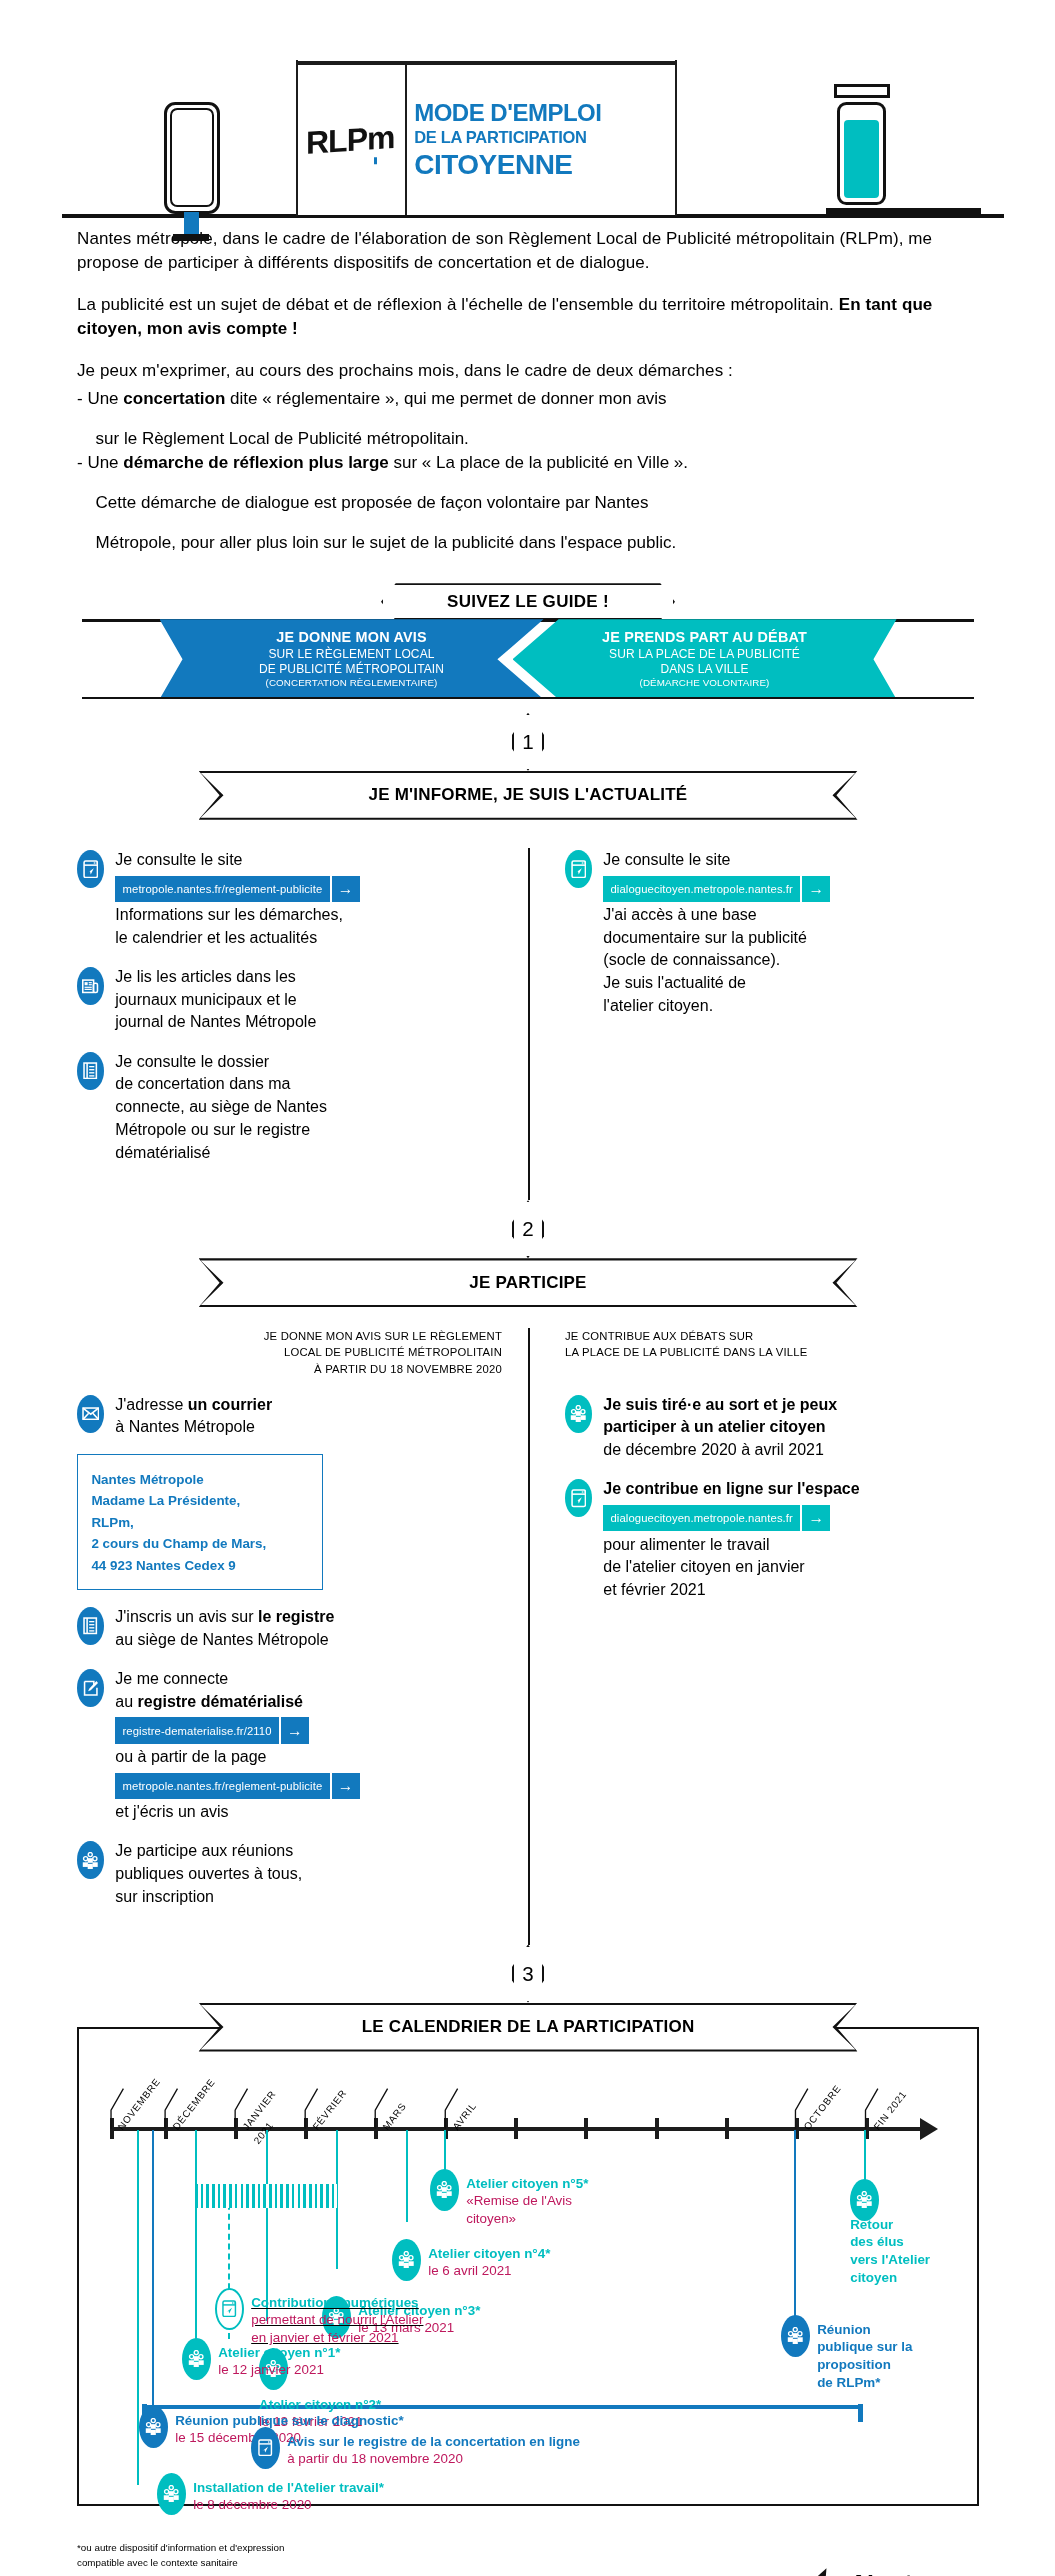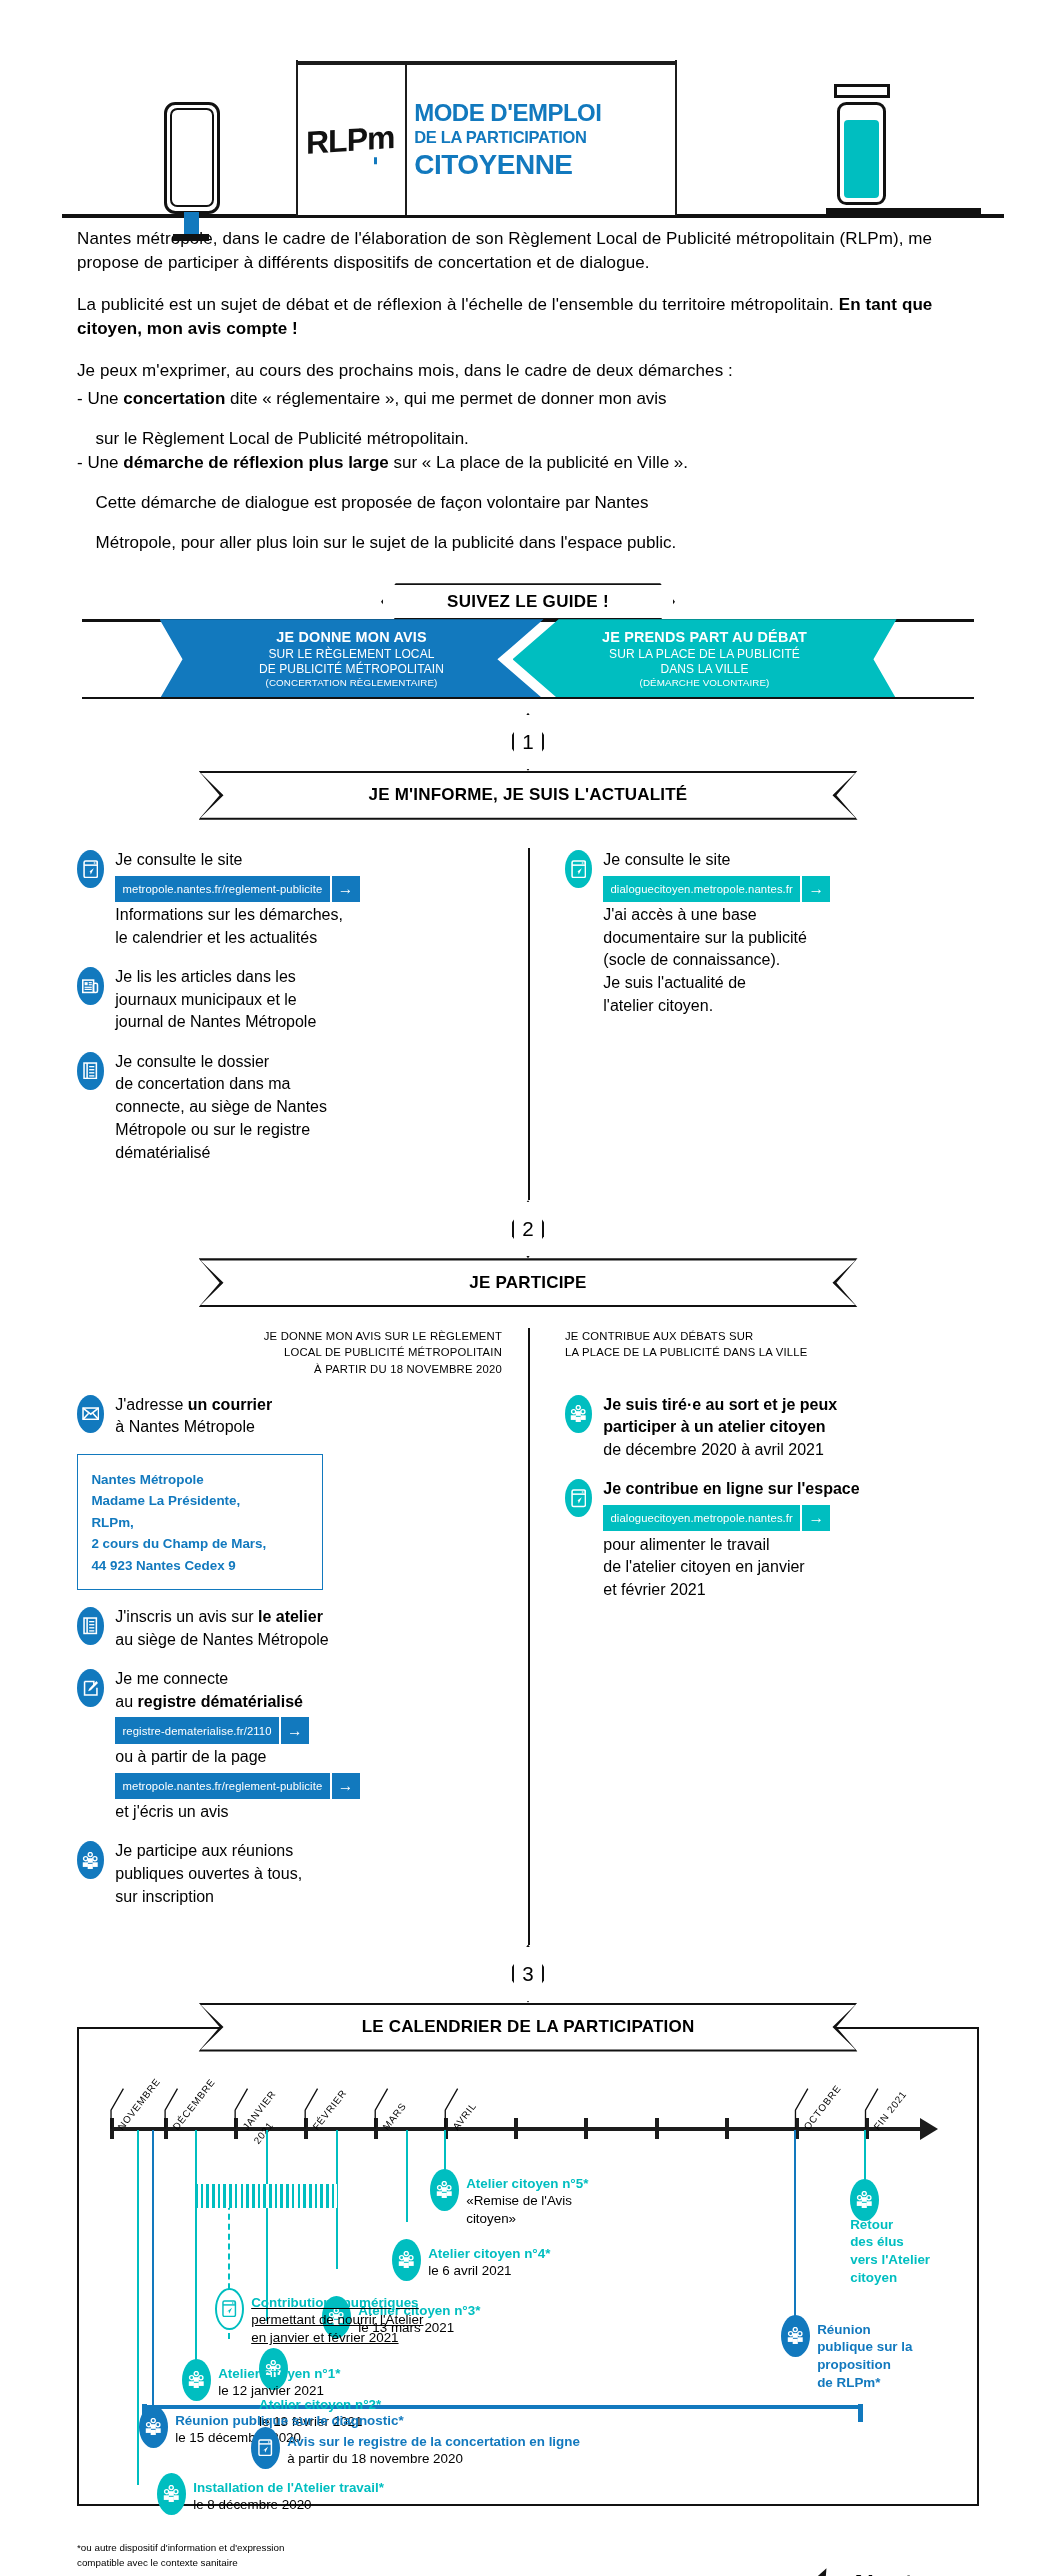--- a/index.html
+++ b/index.html
@@ -167,21 +167,21 @@
   .evt{position:absolute;display:flex;align-items:flex-start;}
   .evt .eico{
     flex:0 0 auto;width:29px;height:42px;border-radius:14.4px/21px;background:var(--teal);
     display:flex;align-items:center;justify-content:center;margin-right:7.2px;
   }
   .evt .eico.blue{background:var(--blue);}
   .evt .eico.outline{background:#fff;border:2.1px solid var(--teal);}
   .evt .etxt{padding-top:6.2px;white-space:nowrap;}
   .evt .et{font-size:13.4px;font-weight:bold;color:var(--teal);line-height:1.32;}
   .evt .et.blue{color:var(--blue);}
-  .evt .ed{font-size:13.4px;color:#000000;line-height:1.32;}
+  .evt .ed{font-size:13.4px;color:#be185d;line-height:1.32;}
   .evt.wrap .etxt{white-space:normal;width:149px;}
 
   
   .footer{position:relative;margin:0 77px;padding-top:34px;display:flex;align-items:flex-end;justify-content:space-between;}
   .fnote{font-size:9.8px;line-height:1.55;}
   .fsite{font-size:16.5px;font-weight:bold;margin-top:40px;}
   .nm-logo{display:flex;align-items:center;}
   .nm-star{width:42px;height:61px;margin-right:6.2px;position:relative;}
   .nm-text{font-size:27px;font-weight:bold;line-height:.95;letter-spacing:-0.5px;}
 </style>
@@ -432,21 +432,21 @@
           <svg width="14.4" height="17.5" viewBox="0 0 28 34">
               <rect x="2" y="2" width="24" height="30" fill="none" stroke="#fff" stroke-width="3"></rect>
               <line x1="8" y1="2" x2="8" y2="32" stroke="#fff" stroke-width="3"></line>
               <line x1="12" y1="9" x2="22" y2="9" stroke="#fff" stroke-width="2.6"></line>
               <line x1="12" y1="15" x2="22" y2="15" stroke="#fff" stroke-width="2.6"></line>
               <line x1="12" y1="21" x2="22" y2="21" stroke="#fff" stroke-width="2.6"></line>
               <line x1="12" y1="27" x2="22" y2="27" stroke="#fff" stroke-width="2.6"></line>
             </svg>
         </div>
         <div class="itxt">
-          <div><span>J'inscris un avis sur </span><b>le atelier</b></div>
+          <div><span>J'inscris un avis sur </span><b>le registre</b></div>
           <div>au siège de Nantes Métropole</div>
         </div>
       </div>
 
       <div class="item">
         <div class="ico">
           <svg width="15.5" height="16.5" viewBox="0 0 30 32">
               <path d="M3 3 h18 v8 M3 3 v26 h24 v-14" fill="none" stroke="#fff" stroke-width="3"></path>
               <path d="M26 2 L29 6 L15 20 L10 22 L12 17 Z" fill="#fff"></path>
             </svg>
@@ -682,21 +682,21 @@
               <path d="M9 25 L21 16 L15 28 L13.5 22 Z" fill="#00bec0"></path>
             </svg>
         </div>
         <div class="etxt">
           <div class="et">Contributions numériques</div>
           <div class="ed">permettant de nourrir l'Atelier</div>
           <div class="ed">en janvier et février 2021</div>
         </div>
       </div>
 
-      <div class="evt" style="left:103px;top:330px;">
+      <div class="evt" style="left:103px;top:309px;">
         <div class="eico">
           <svg width="16.5" height="17.5" viewBox="0 0 32 34">
               <circle cx="16" cy="5" r="4" fill="none" stroke="#fff" stroke-width="2.6"></circle>
               <circle cx="7" cy="13" r="4" fill="none" stroke="#fff" stroke-width="2.6"></circle>
               <circle cx="25" cy="13" r="4" fill="none" stroke="#fff" stroke-width="2.6"></circle>
               <rect x="11" y="12" width="10" height="9" fill="#fff"></rect>
               <rect x="1.5" y="20" width="10" height="9" fill="#fff"></rect>
               <rect x="20.5" y="20" width="10" height="9" fill="#fff"></rect>
               <rect x="11" y="23" width="10" height="10" fill="#fff"></rect>
             </svg>

